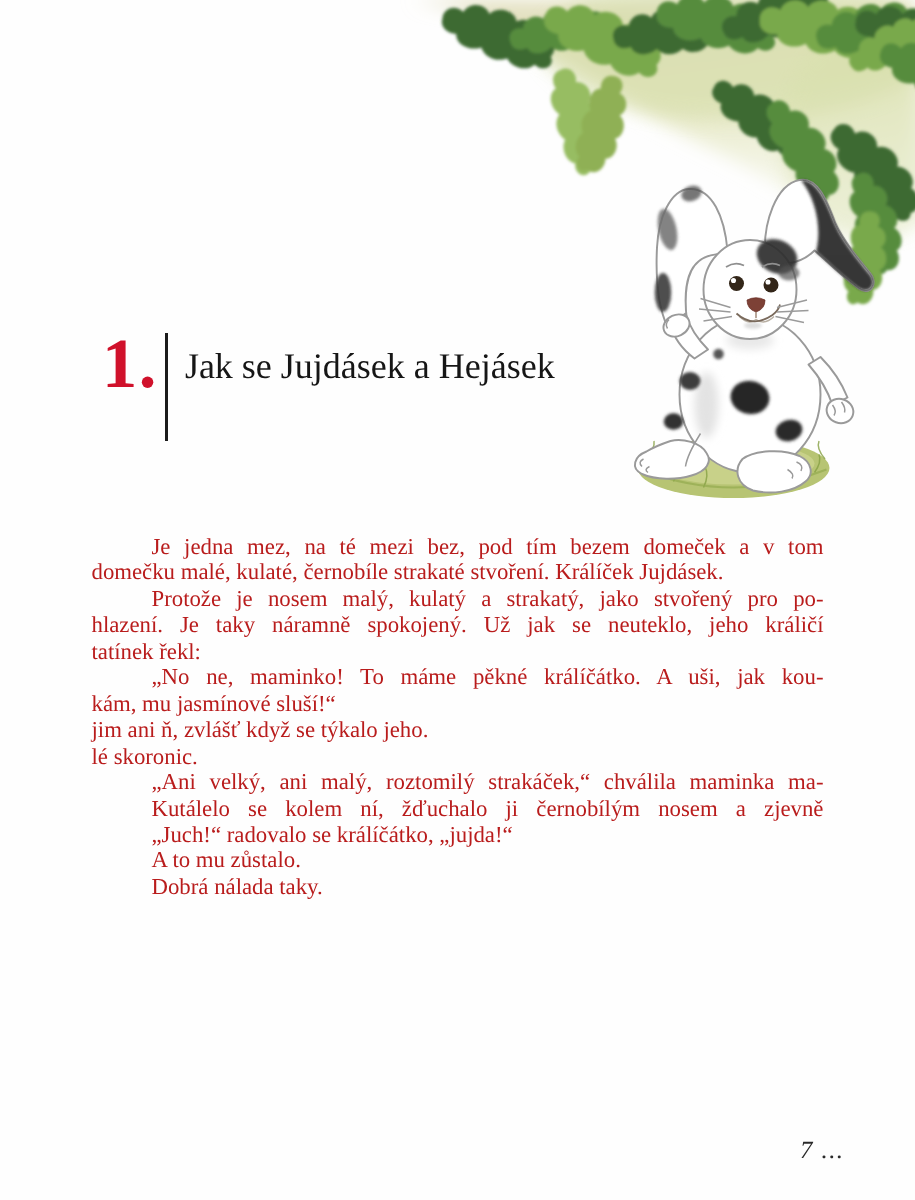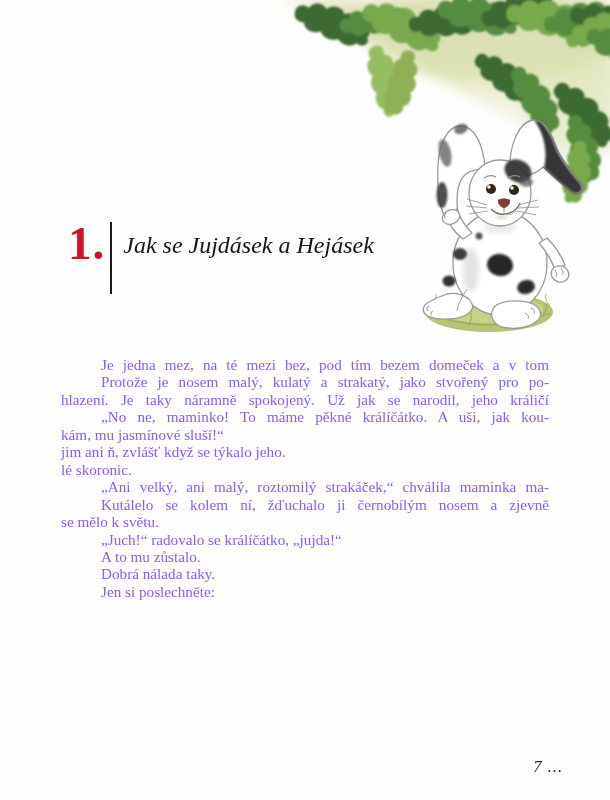--- a/index.html
+++ b/index.html
@@ -24,30 +24,29 @@
   .chapter-number {
     font-size: 47px; font-weight: bold; line-height: 1;
     letter-spacing: 1px;
     font-family: "Liberation Serif", serif;
   }
   .chapter-rule {
     width: 2px; height: 72px; background: #1b1b1b;
     margin-left: 5px; margin-right: 11px; margin-top: 2px;
   }
   .chapter-title {
-    font-style: italic;
     font-size: 24px; line-height: 28.5px;
     padding-top: 11px;
     color: #161616;
     white-space: nowrap;
   }
   .body-text {
     position: absolute; left: 61px; top: 356px; width: 488px;
     font-size: 15.2px; line-height: 17.45px;
-    color: #8b5cf6;
+    color: #b91c1c;
   }
   .body-text .line { text-align: justify; text-align-last: justify; }
   .body-text .line.last { text-align-last: left; }
   .body-text .line.indent { text-indent: 40px; }
   .page-number {
     position: absolute; right: 47px; top: 757px;
     font-style: italic; font-size: 16.5px; color: #2a2a2a;
     letter-spacing: 1px;
   }
 </style>
@@ -205,30 +204,30 @@
   <div class="chapter-heading">
     <div class="chapter-number" style="color: rgb(208, 17, 43);">1.</div>
     <div class="chapter-rule"></div>
     <div class="chapter-title">
       <div>Jak se Jujdásek a Hejásek</div>
     </div>
   </div>
 
   <div class="body-text">
       <div class="line indent">Je jedna mez, na té mezi bez, pod tím bezem domeček a v tom</div>
+      <div class="line last">domečku malé, kulaté, černobíle strakaté stvoření. Králíček Jujdásek.</div>
       <div class="line indent">Protože je nosem malý, kulatý a strakatý, jako stvořený pro po-</div>
-      <div class="line">hlazení. Je taky náramně spokojený. Už jak se narodil, jeho králičí</div>
+      <div class="line">hlazení. Je taky náramně spokojený. Už jak se neuteklo, jeho králičí</div>
+      <div class="line last">tatínek řekl:</div>
       <div class="line indent">„No ne, maminko! To máme pěkné králíčátko. A uši, jak kou-</div>
       <div class="line last">kám, mu jasmínové sluší!“</div>
       <div class="line last">jim ani ň, zvlášť když se týkalo jeho.</div>
       <div class="line last">lé skoronic.</div>
       <div class="line indent">„Ani velký, ani malý, roztomilý strakáček,“ chválila maminka ma-</div>
       <div class="line indent">Kutálelo se kolem ní, žďuchalo ji černobílým nosem a zjevně</div>
-      <div class="line last">se mělo k světu.</div>
       <div class="line indent last">„Juch!“ radovalo se králíčátko, „jujda!“</div>
       <div class="line indent last">A to mu zůstalo.</div>
       <div class="line indent last">Dobrá nálada taky.</div>
-      <div class="line indent last">Jen si poslechněte:</div>
     </div>
 
   <div class="page-number">7 ...</div>
 
 </div>
 
 </body></html>

